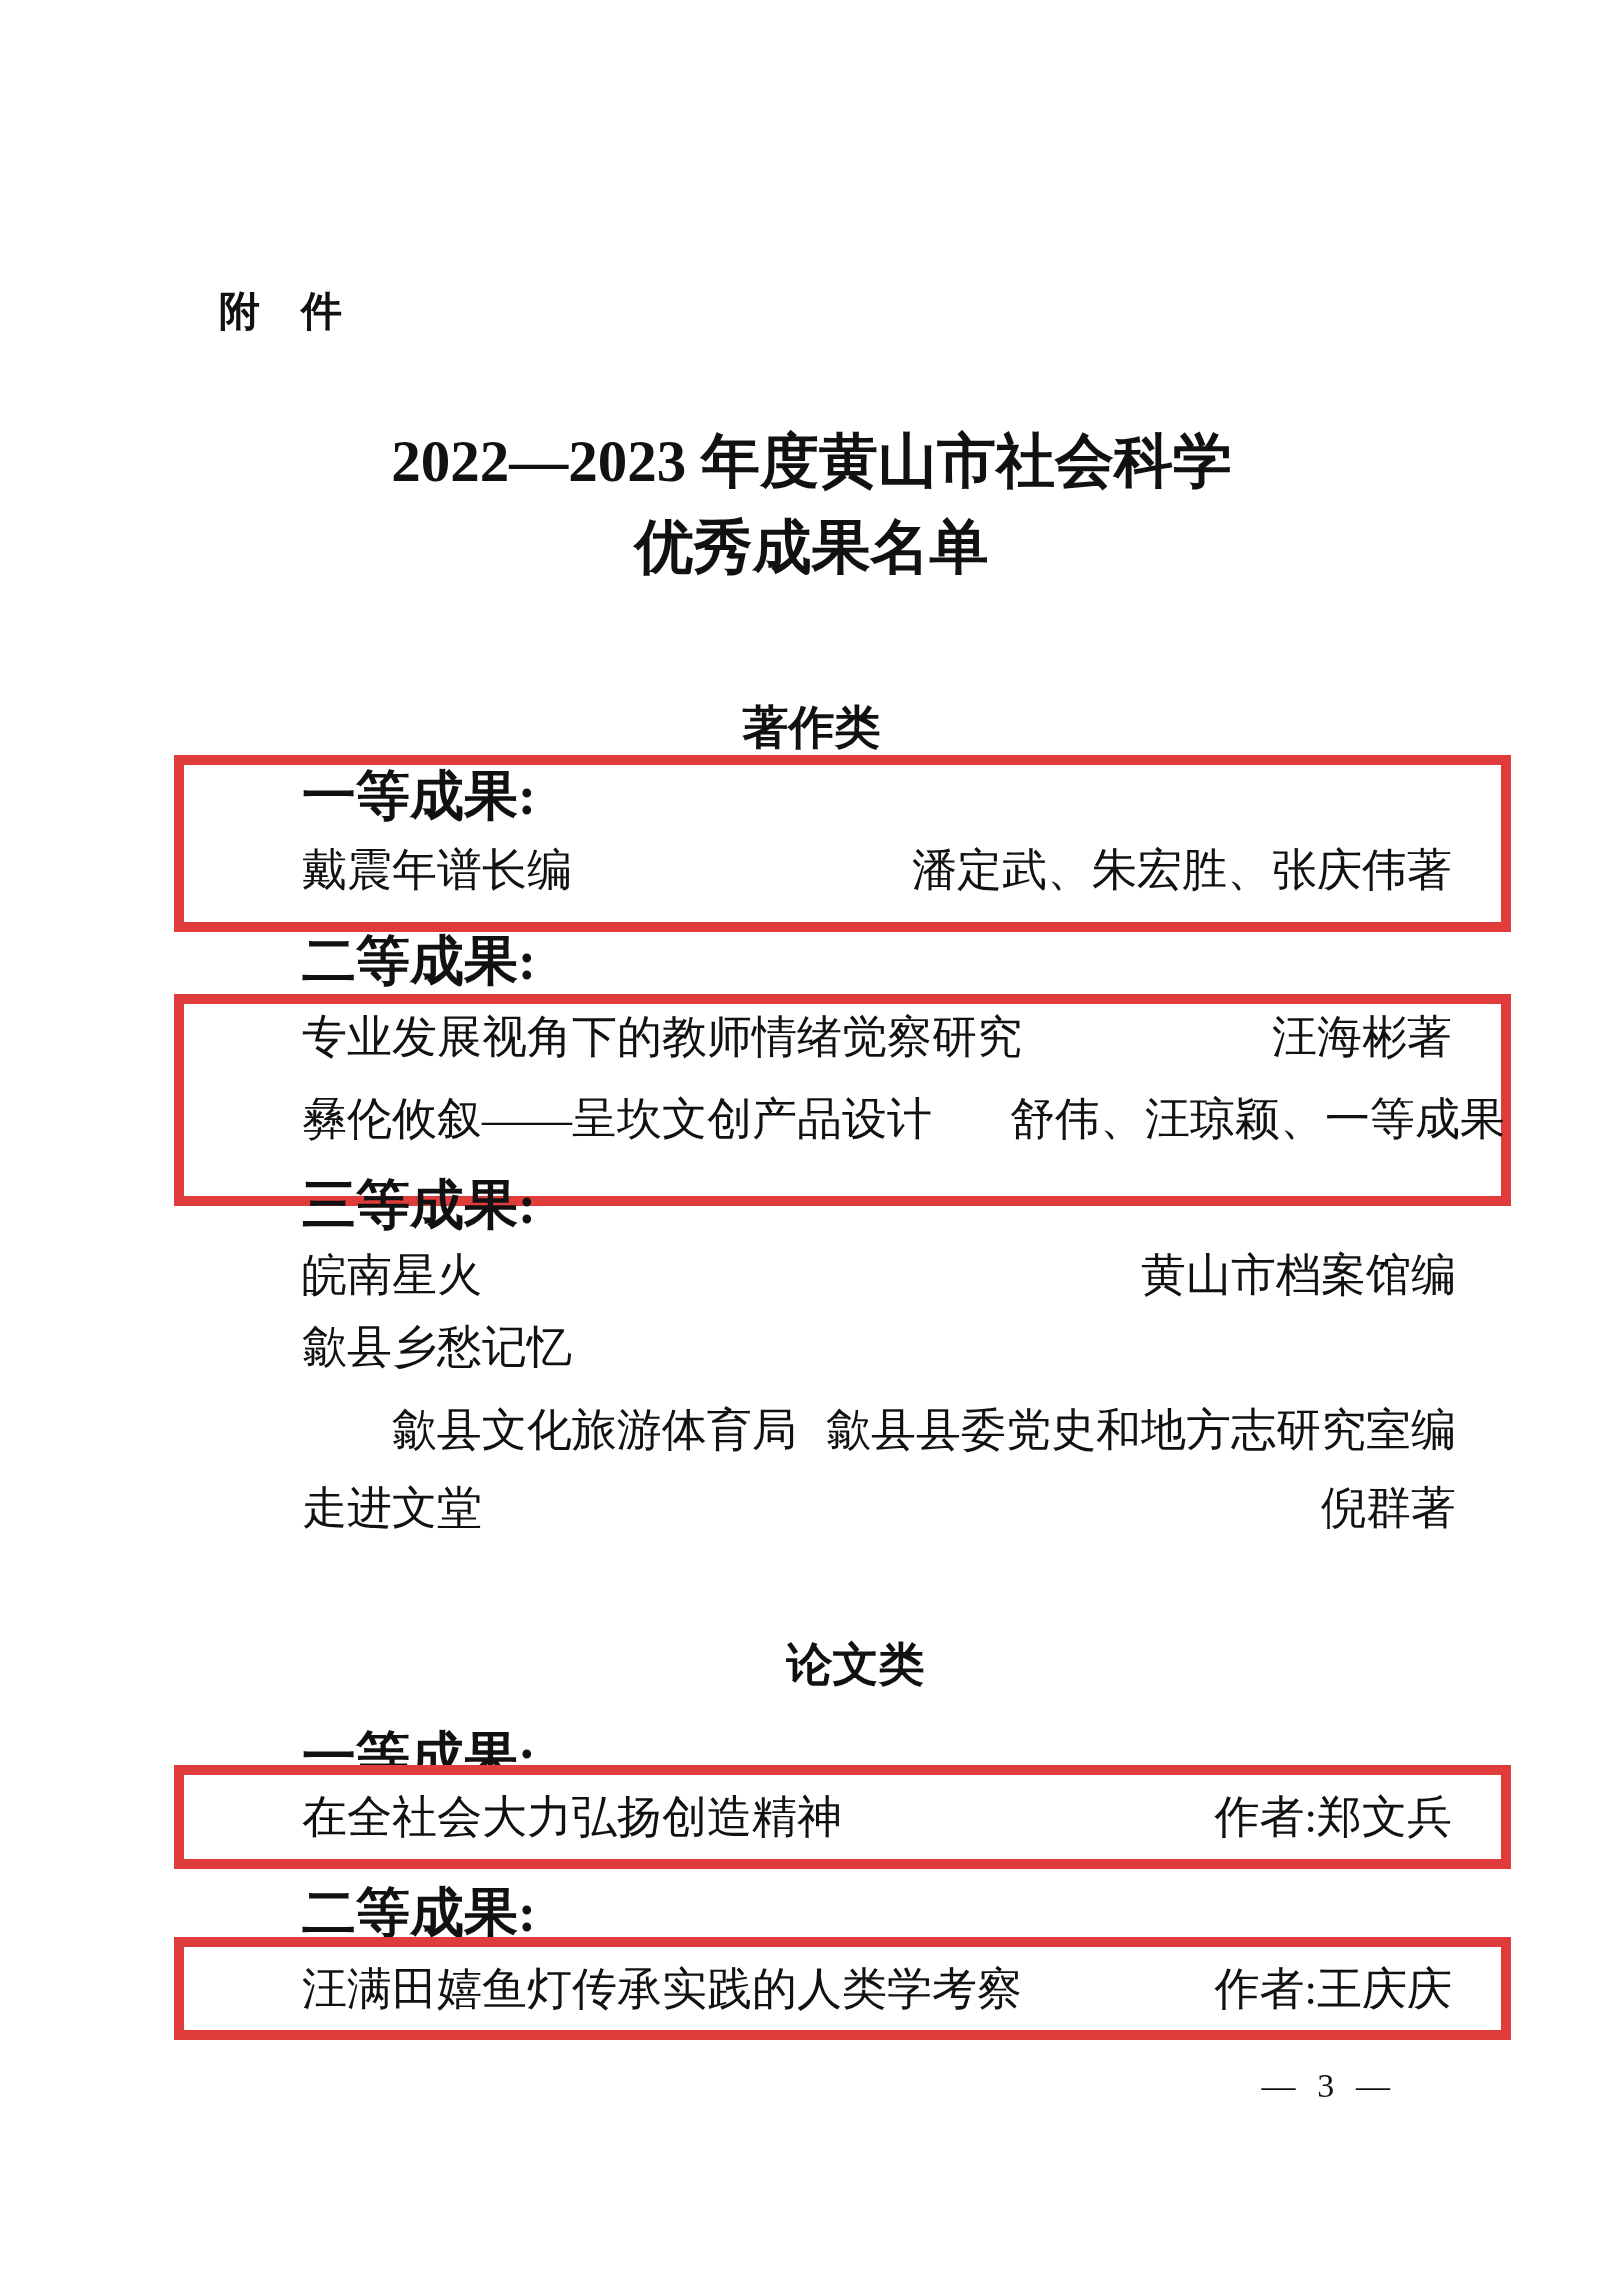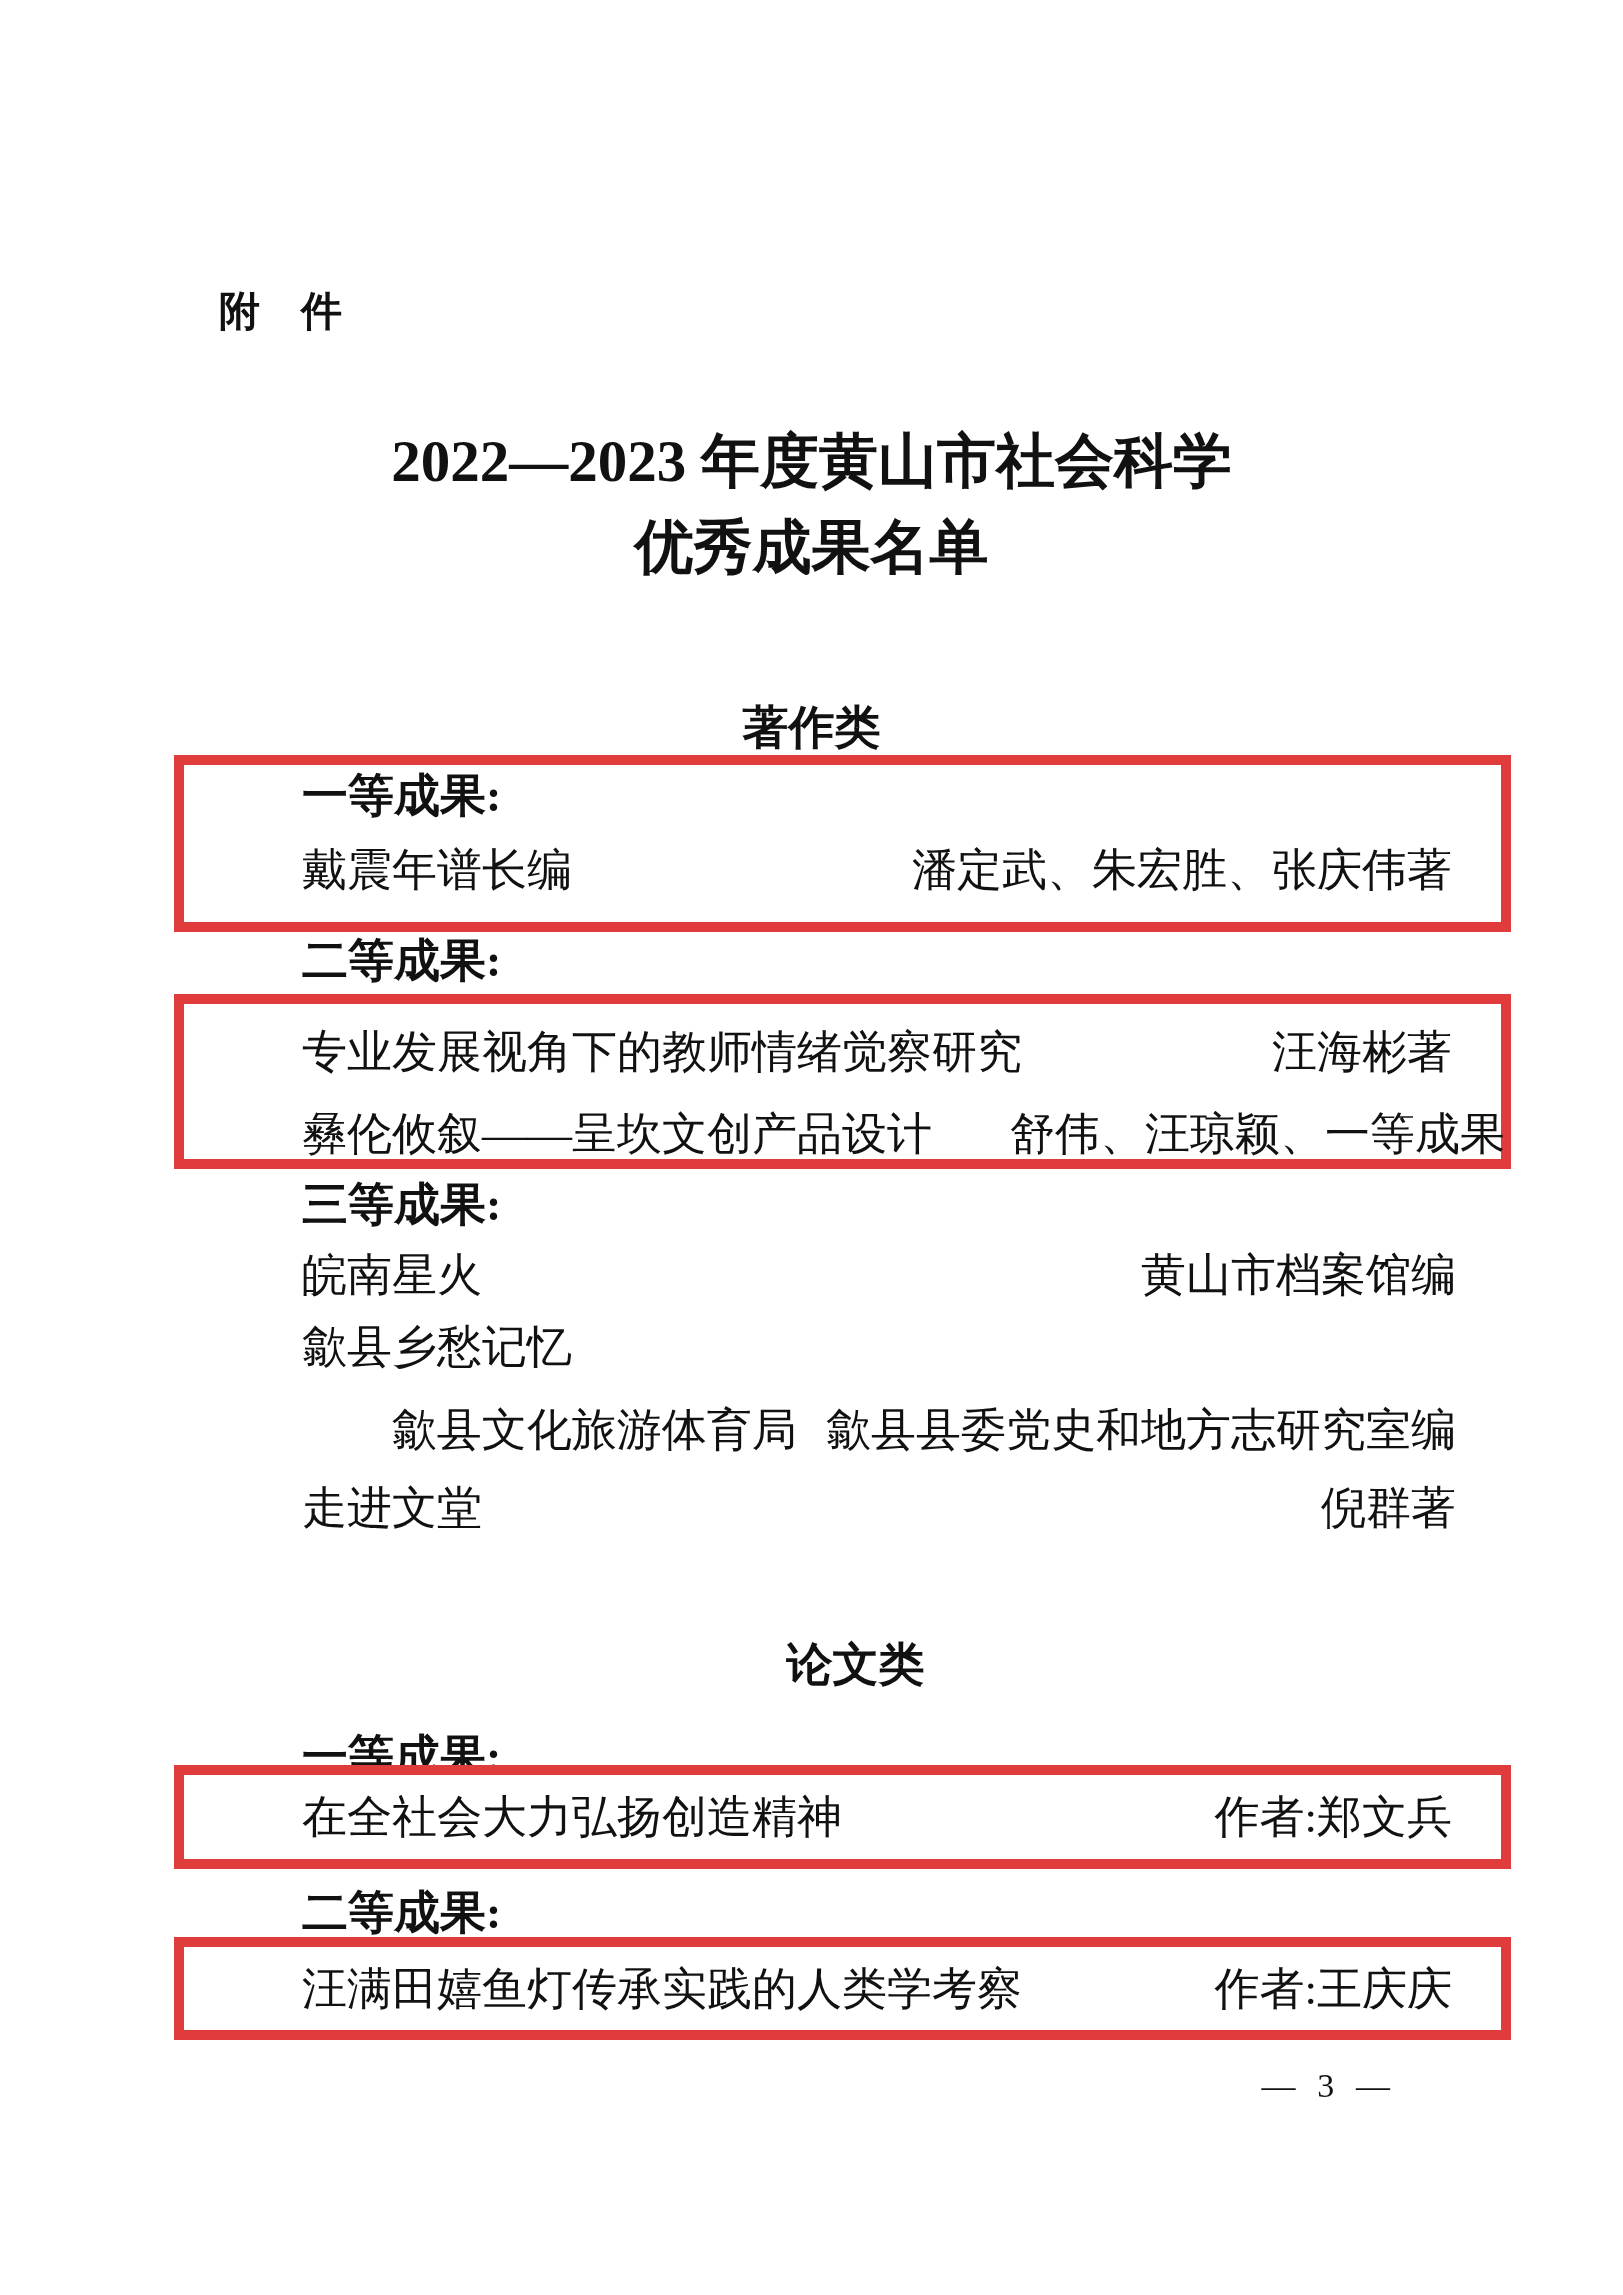--- a/index.html
+++ b/index.html
@@ -17,21 +17,21 @@
   .title {
     position:absolute; left:0; top:418px; width:100%; text-align:center;
     font-weight:bold; font-size:59px; line-height:86px;
     font-family:"Liberation Serif","DejaVu Serif",serif;
   }
   .sec-head {
     position:absolute; left:0; width:100%; text-align:center;
     font-weight:bold; font-size:46px; line-height:57px;
   }
   .grade-label {
-    font-weight:bold; font-size:46px; line-height:56px;
+    font-weight:bold; font-size:54px; line-height:56px;
   }
   .abs-label { position:absolute; left:302px; }
   .redbox {
     position:absolute; left:174px; width:1337px; box-sizing:border-box;
     border:10.2px solid var(--red); background:#ffffff;
     padding:0 49px 0 118px;
   }
   .row {
     display:flex; justify-content:space-between; align-items:baseline;
     font-size:45px; line-height:56px; white-space:nowrap;gap:47px;
@@ -65,21 +65,21 @@
   <div class="redbox" style="top:755px; height:177px; padding-top:2.6px;">
     <div class="grade-label">一等成果:</div>
     <div class="row" style="margin-top:18px;">
       <span class="t">戴震年谱长编</span>
       <span class="a">潘定武、朱宏胜、张庆伟著</span>
     </div>
   </div>
 
   <div class="grade-label abs-label" style="top:933px;">二等成果:</div>
 
-  <div class="redbox" style="top:994px; height:175px; padding-top:20px;">
+  <div class="redbox" style="top:994px; height:212px; padding-top:5px;">
     <div class="row">
       <span class="t">专业发展视角下的教师情绪觉察研究</span>
       <span class="a">汪海彬著</span>
     </div>
     <div class="row" style="margin-top:25.6px;">
       <span class="t">彝伦攸叙——呈坎文创产品设计</span>
       <span class="a">舒伟、汪琼颖、一等成果</span>
     </div>
   </div>
 

